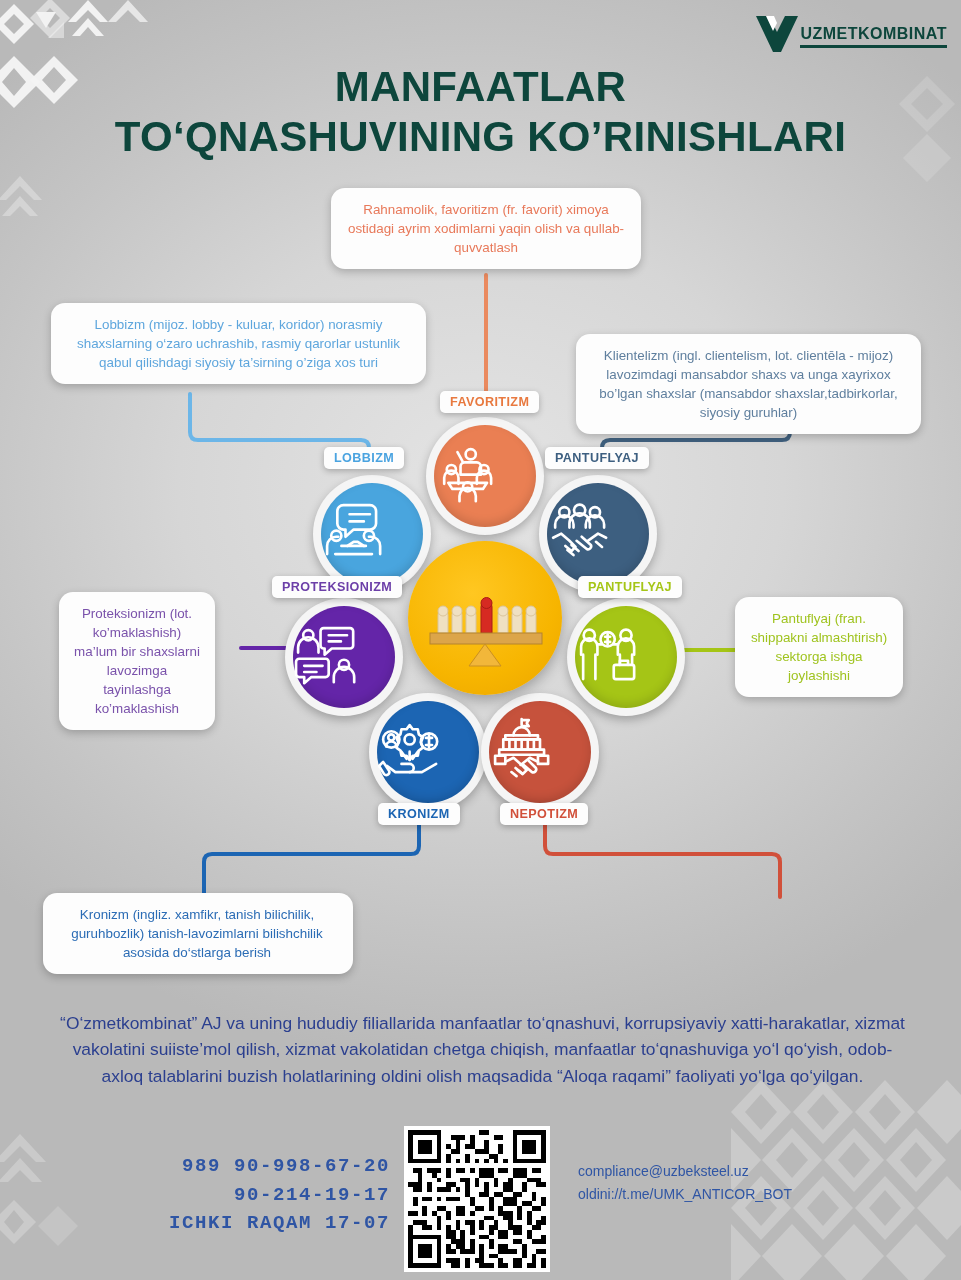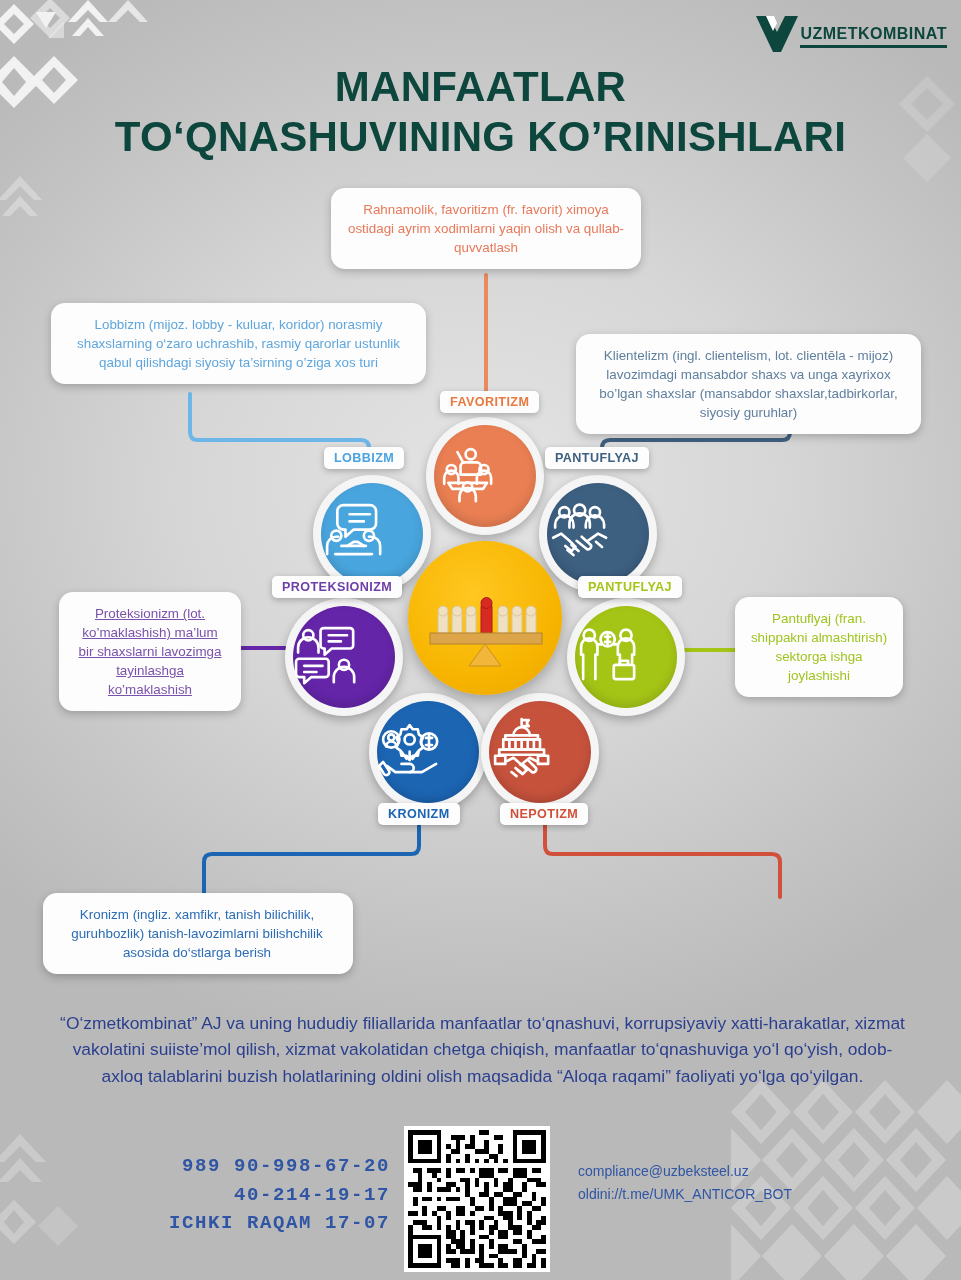--- a/index.html
+++ b/index.html
@@ -69,21 +69,21 @@
     border-radius: 14px;
     box-shadow: 0 3px 9px rgba(0,0,0,.22);
     text-align: center;
     font-size: 13.4px;
     line-height: 1.42;
     padding: 12px 14px;
   }
   .box-favoritizm { left: 331px; top: 188px; width: 310px; color: #e8795a; }
   .box-lobbizm    { left: 51px;  top: 303px; width: 375px; color: #5ea6dd; }
   .box-klientelizm{ left: 576px; top: 303px; width: 345px; color: #5f7f9e; margin-top: 31px; }
-  .box-proteksionizm { left: 59px; top: 592px; width: 182px; color: #7a52ab; text-decoration: underline; }
+  .box-proteksionizm { left: 59px; top: 592px; width: 156px; color: #7a52ab; }
   .box-pantuflyaj { left: 735px; top: 597px; width: 168px; color: #9fc31e; }
   .box-kronizm    { left: 43px;  top: 893px; width: 310px; color: #2b6cb5; padding-left: 12px; }
   .box-nepotizm   { left: 625px; top: 893px; width: 310px; color: #d7604a; }
 
   
   #cluster { position: absolute; left: 265px; top: 405px; width: 435px; height: 420px; }
 
   .node { position: absolute; }
   .node-ring {
     position: absolute; inset: 0;
@@ -472,21 +472,21 @@
   <div class="badge b-klientelizm">PANTUFLYAJ</div>
   <div class="badge b-proteksionizm">PROTEKSIONIZM</div>
   <div class="badge b-pantuflyaj">PANTUFLYAJ</div>
   <div class="badge b-kronizm">KRONIZM</div>
   <div class="badge b-nepotizm">NEPOTIZM</div>
 
   <p class="footer-note">“O‘zmetkombinat” AJ va uning hududiy filiallarida manfaatlar to‘qnashuvi, korrupsiyaviy xatti-harakatlar, xizmat vakolatini suiiste’mol qilish, xizmat vakolatidan chetga chiqish, manfaatlar to‘qnashuviga yo‘l qo‘yish, odob-axloq talablarini buzish holatlarining oldini olish maqsadida “Aloqa raqami” faoliyati yo‘lga qo‘yilgan.</p>
 
   <div class="phones">
     <div>989 90-998-67-20</div>
-    <div>40-214-19-17</div>
+    <div>90-214-19-17</div>
     <div>ICHKI RAQAM 17-07</div>
   </div>
 
   <div class="qr">
     <svg viewBox="0 0 29 29" shape-rendering="crispEdges">
       <rect width="29" height="29" fill="#fff"></rect>
       <g fill="#000">
 
         <rect x="0" y="0" width="7" height="1"></rect>
           <rect x="0" y="6" width="7" height="1"></rect>

